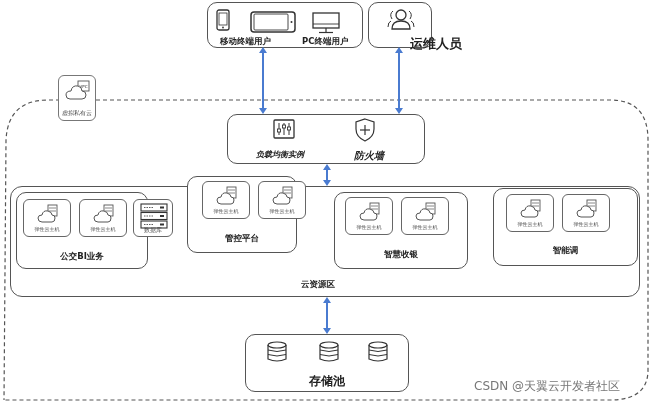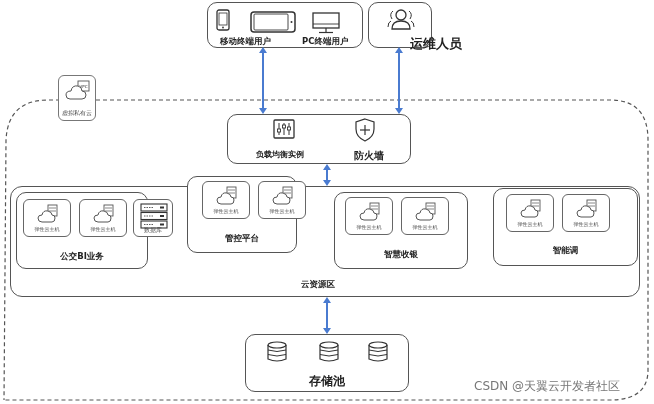--- a/index.html
+++ b/index.html
@@ -65,21 +65,21 @@
     <rect x="14" y="2" width="11" height="10" fill="#fff" stroke="#555" stroke-width="0.9"></rect>
     <text x="15.5" y="8.5" font-size="4" fill="#333" font-family="DejaVu Sans, sans-serif">VPC</text>
     <path d="M 6 20 Q 2 20 2 16 Q 2 12 7 12 Q 8 6 14 7 Q 18 8 18 12 Q 22 12 22 16 Q 22 20 18 20 Z" fill="#fff" stroke="#555" stroke-width="1"></path>
   </svg>
   <div class="abs small" style="left:0;right:0;top:33px;font-size:6px;">虚拟私有云</div>
 </div>
 
 <div class="arrow up down" style="left:262px;top:49px;height:63px;"></div>
 <div class="arrow up down" style="left:398px;top:49px;height:63px;"></div>
 
-<div class="abs box" style="left:227px;top:114px;width:184px;height:50px;">
+<div class="abs box" style="left:227px;top:114px;width:198px;height:50px;font-style:italic;">
   <svg class="abs" style="left:45px;top:4px" width="22" height="20" viewBox="0 0 22 20">
     <rect x="1" y="1" width="20" height="18" rx="1" fill="none" stroke="#333" stroke-width="1.3"></rect>
     <line x1="6" y1="4" x2="6" y2="16" stroke="#333" stroke-width="1"></line>
     <line x1="11" y1="4" x2="11" y2="16" stroke="#333" stroke-width="1"></line>
     <line x1="16" y1="4" x2="16" y2="16" stroke="#333" stroke-width="1"></line>
     <rect x="4.5" y="10" width="3" height="3" fill="#fff" stroke="#333" stroke-width="0.9"></rect>
     <rect x="9.5" y="6" width="3" height="3" fill="#fff" stroke="#333" stroke-width="0.9"></rect>
     <rect x="14.5" y="8" width="3" height="3" fill="#fff" stroke="#333" stroke-width="0.9"></rect>
   </svg>
   <svg class="abs" style="left:127px;top:3px" width="20" height="24" viewBox="0 0 20 24">

